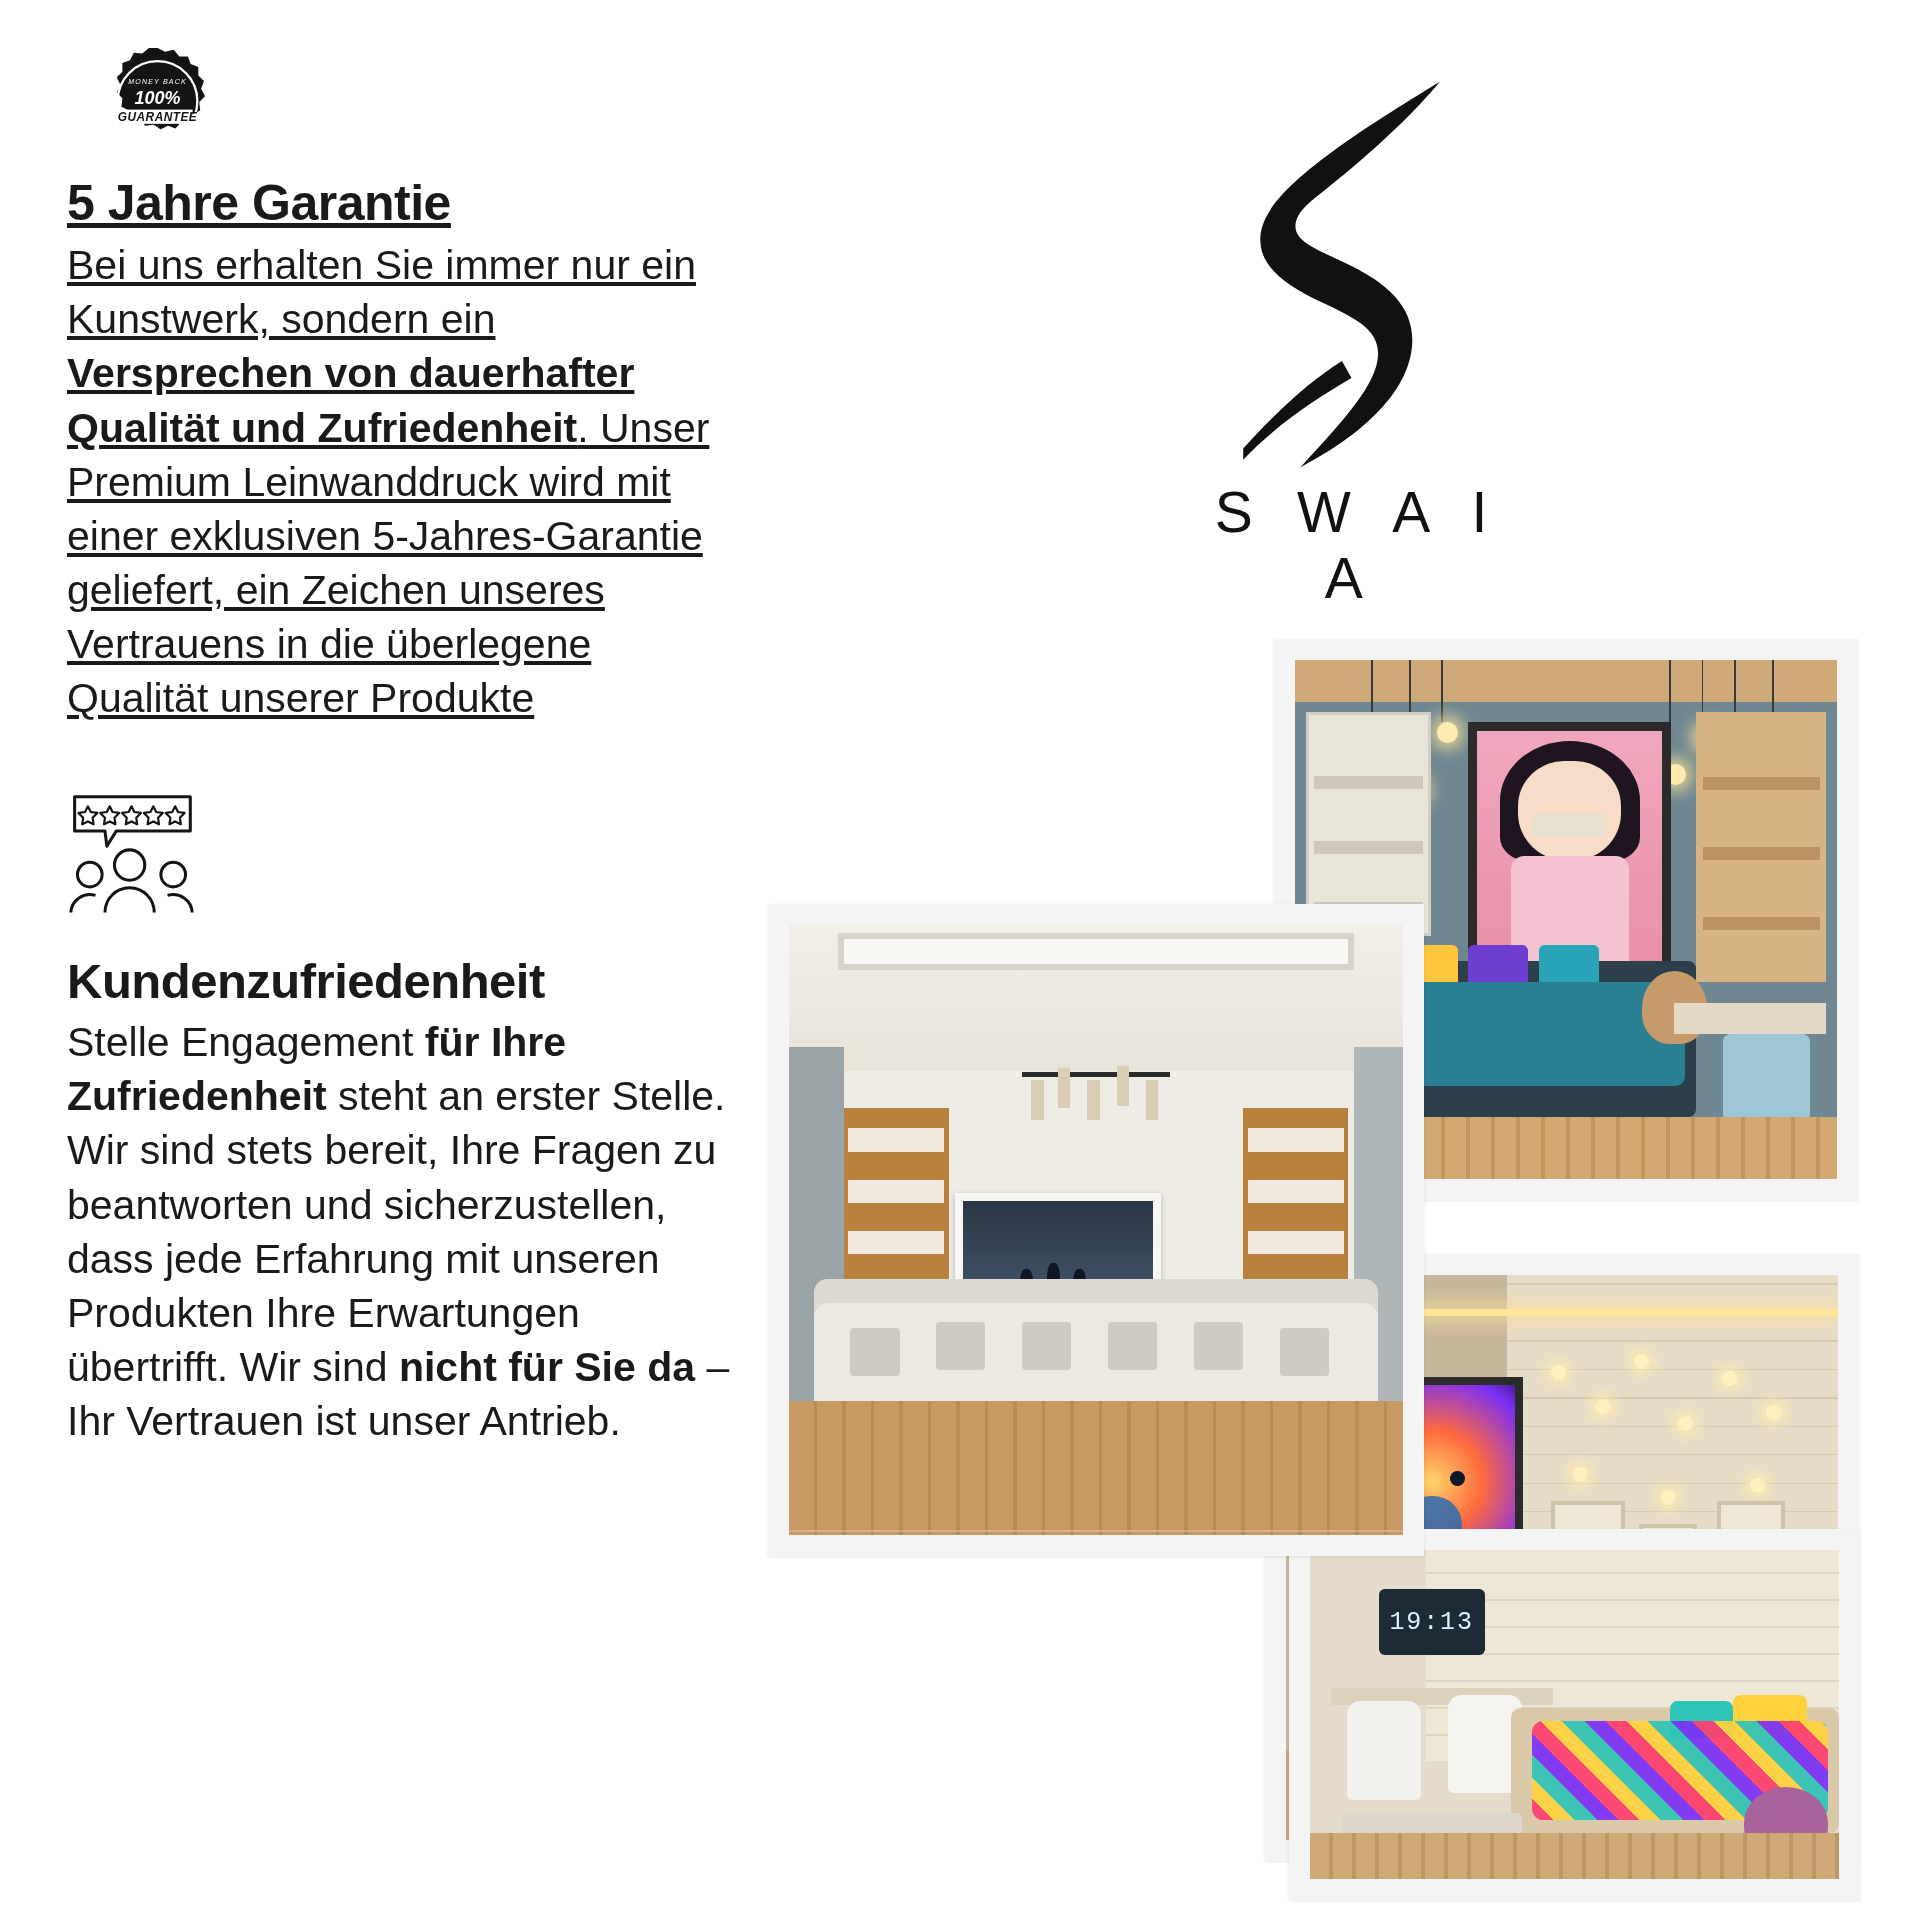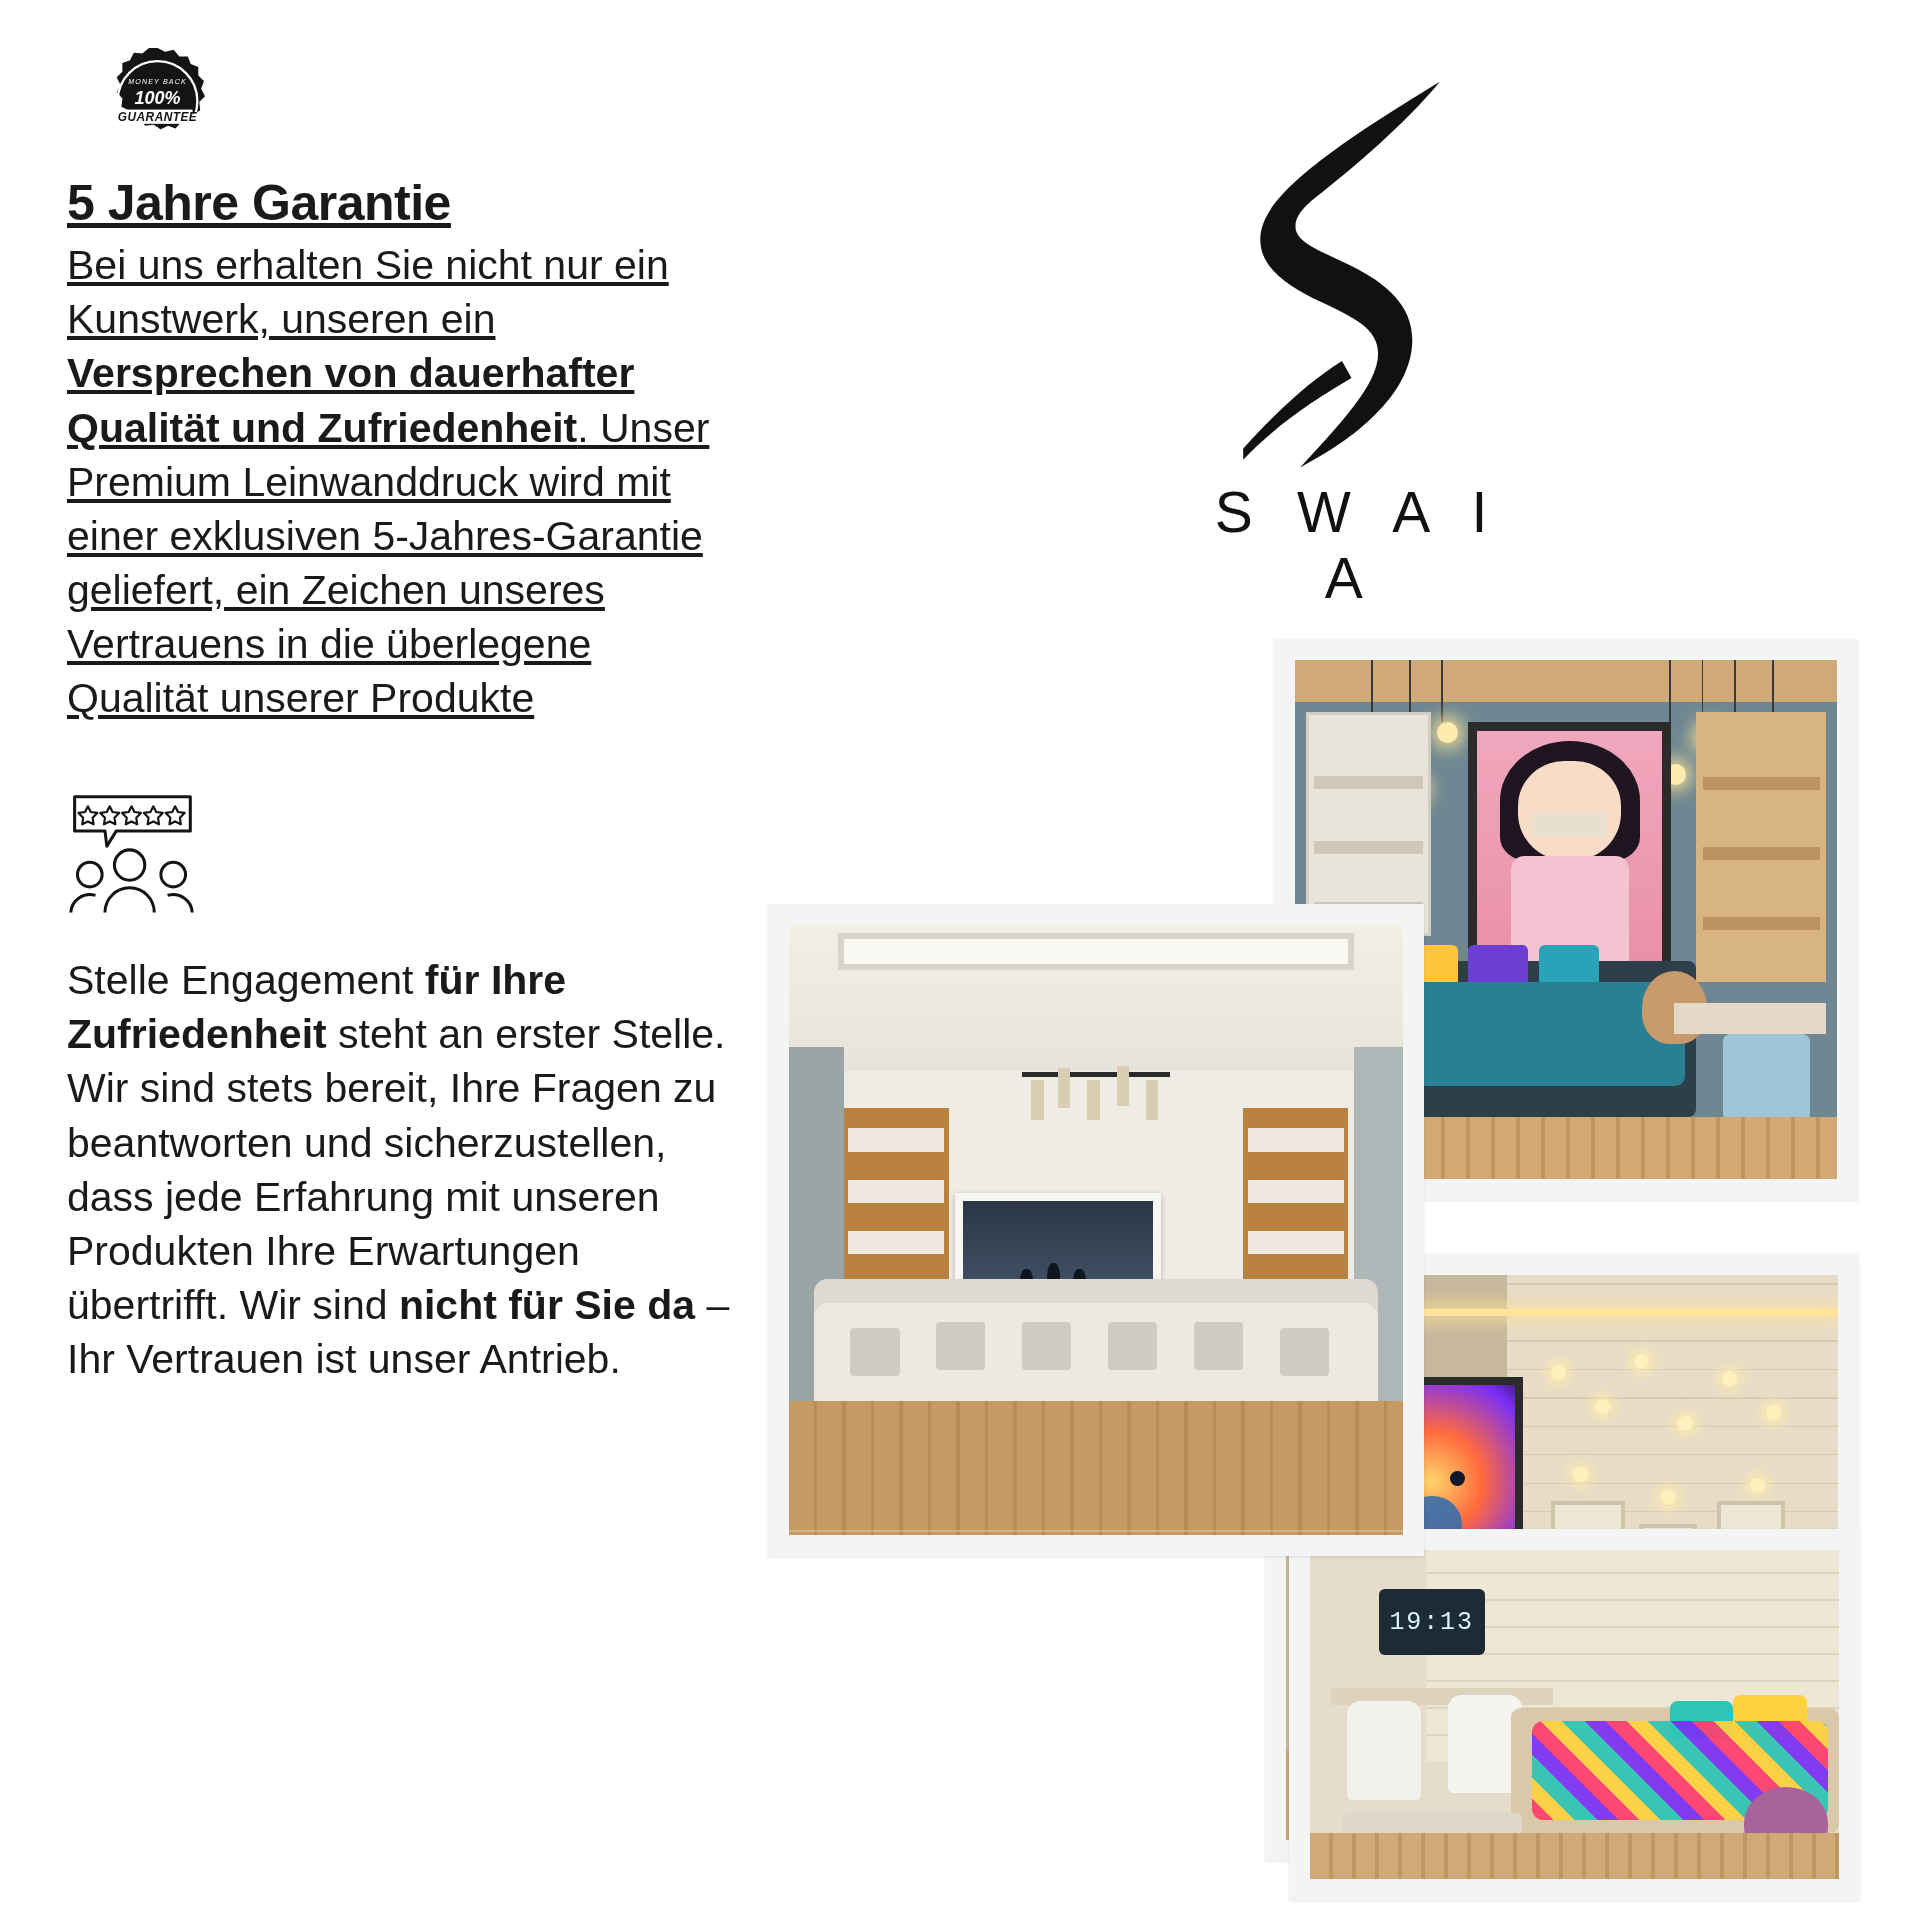--- a/index.html
+++ b/index.html
@@ -215,21 +215,21 @@
         <text y="3" text-anchor="middle" font-family="Liberation Sans, sans-serif" font-size="19" font-weight="bold" fill="#ffffff">100%</text>
         <rect x="-37" y="9" width="74" height="15" fill="#ffffff"></rect>
         <text y="21" text-anchor="middle" font-family="Liberation Sans, sans-serif" font-size="12.5" font-weight="bold" fill="#141414" letter-spacing="0.5">GUARANTEE</text>
         <text y="34" text-anchor="middle" font-family="Liberation Sans, sans-serif" font-size="10" fill="#ffffff" letter-spacing="3">★★★</text>
       </g>
     </svg>
   </div>
 
   <div class="guarantee-block">
     <div class="block-title">5 Jahre Garantie</div>
-    <div class="block-body"><span>Bei uns erhalten Sie nicht nur ein Kunstwerk, unseren ein </span><b>Versprechen von dauerhafter Qualität und Zufriedenheit</b><span>. Unser Premium Leinwanddruck wird mit einer exklusiven 5-Jahres-Garantie geliefert, ein Zeichen unseres Vertrauens in die überlegene Qualität unserer Produkte</span></div>
+    <div class="block-body"><span>Bei uns erhalten Sie immer nur ein Kunstwerk, sondern ein </span><b>Versprechen von dauerhafter Qualität und Zufriedenheit</b><span>. Unser Premium Leinwanddruck wird mit einer exklusiven 5-Jahres-Garantie geliefert, ein Zeichen unseres Vertrauens in die überlegene Qualität unserer Produkte</span></div>
   </div>
 
   <div class="cust-icon">
     <svg viewBox="0 0 175 135" width="166" height="128" aria-hidden="true">
       <g fill="none" stroke="#141414" stroke-width="3.2" stroke-linejoin="round">
         <path d="M8,4 H130 V40 H52 L42,56 L40,40 H8 Z"></path>
         <g stroke-width="2.3">
           <path d="M22,14 l3,6 7,1 -5,5 1,7 -6,-3 -6,3 1,-7 -5,-5 7,-1 z"></path>
           <path d="M45,14 l3,6 7,1 -5,5 1,7 -6,-3 -6,3 1,-7 -5,-5 7,-1 z"></path>
           <path d="M68,14 l3,6 7,1 -5,5 1,7 -6,-3 -6,3 1,-7 -5,-5 7,-1 z"></path>
@@ -240,20 +240,21 @@
         <path d="M40,126 a26,26 0 0 1 52,0"></path>
         <circle cx="24" cy="86" r="13"></circle>
         <path d="M4,126 a20,20 0 0 1 26,-18"></path>
         <circle cx="112" cy="86" r="13"></circle>
         <path d="M132,126 a20,20 0 0 0 -26,-18"></path>
       </g>
     </svg>
   </div>
 
   <div class="satisfaction-block">
+    <div class="block-title">Kundenzufriedenheit</div>
     <div class="block-body"><span>Stelle Engagement </span><b>für Ihre Zufriedenheit</b><span> steht an erster Stelle. Wir sind stets bereit, Ihre Fragen zu beantworten und sicherzustellen, dass jede Erfahrung mit unseren Produkten Ihre Erwartungen übertrifft. Wir sind </span><b>nicht für Sie da</b><span> – Ihr Vertrauen ist unser Antrieb.</span></div>
   </div>
 </div>
 
 <div class="logo-wrap">
   <div class="logo-mark">
     <svg viewBox="0 0 300 420" width="285" height="399" aria-hidden="true">
       <path d="M243,6 C205,52 150,98 112,128 C96,141 88,152 92,164 C97,178 122,186 150,200
                C186,218 214,241 214,278 C214,330 162,378 96,412 C140,364 178,324 178,292
                C178,266 152,254 118,238 C78,219 54,200 54,172 C54,134 104,90 243,6 Z" fill="#111111"></path>

